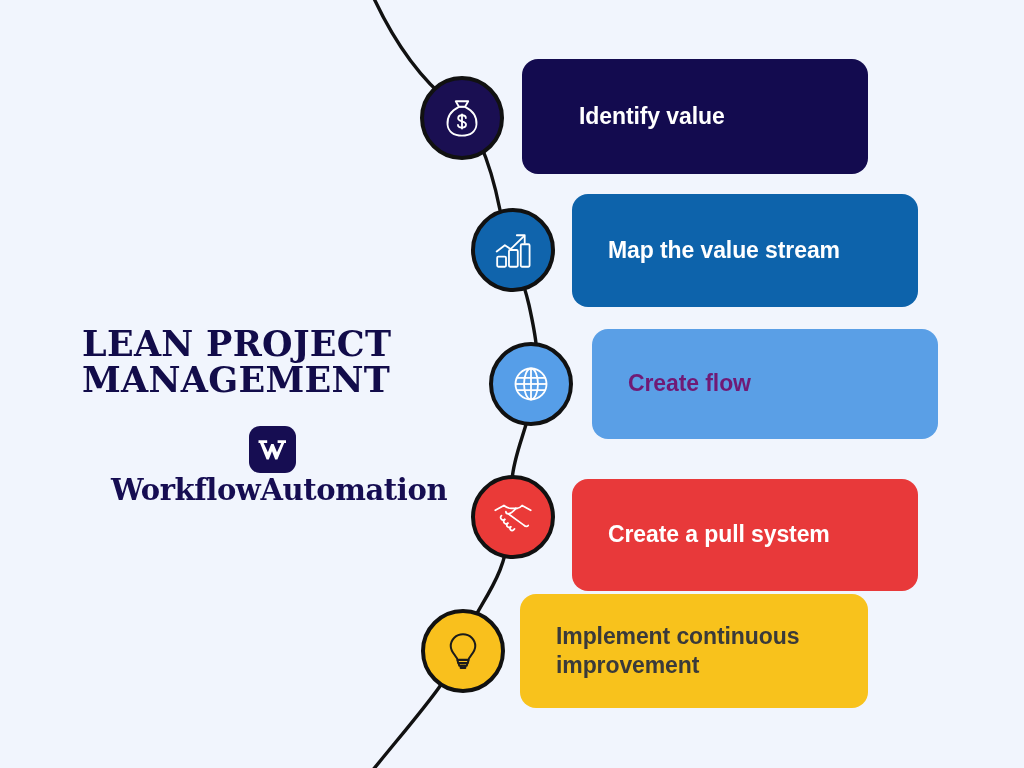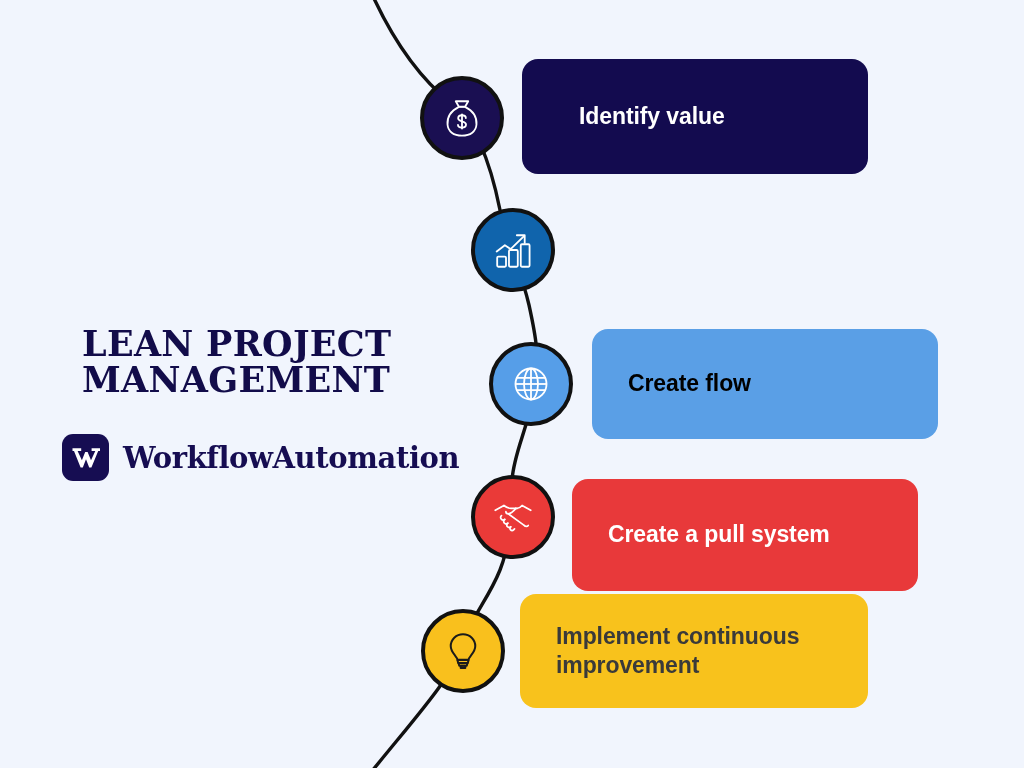--- a/index.html
+++ b/index.html
@@ -46,22 +46,23 @@
     font-size: 35px;
     line-height: 1.03em;
     letter-spacing: 0.3px;
     text-transform: uppercase;
     margin: 0 0 0 20px;
     width: 310px;
   }
   #brand-row {
     display: flex;
     align-items: center;
-    margin-top: 36px;
+    margin-top: 28px;
     margin-left: 0px;
+    flex-direction: column;
   }
   #brand-logo {
     width: 47px;
     height: 47px;
     border-radius: 11px;
     background: #160d52;
     flex: 0 0 auto;
     display: flex;
     align-items: center;
     justify-content: center;
@@ -145,34 +146,37 @@
     <svg width="46" height="46" viewBox="0 0 48 48" aria-hidden="true">
       <g fill="none" stroke="#ffffff" stroke-width="1.9" stroke-linejoin="round" stroke-linecap="round">
         <path d="M17.5 6.5 L30.5 6.5 L27.2 12.2 L20.8 12.2 Z"></path>
         <path d="M20.8 12.4 C12.5 16.5, 8.4 23.5, 8.9 30.8 C9.4 38.0, 15.2 42.4, 24 42.4 C32.8 42.4, 38.6 38.0, 39.1 30.8 C39.6 23.5, 35.5 16.5, 27.2 12.4 Z"></path>
         <path d="M24 20.2 L24 35.0"></path>
         <path d="M28.0 24.0 C28.0 22.1, 26.1 21.1, 24.0 21.1 C21.9 21.1, 20.0 22.1, 20.0 24.2 C20.0 26.3, 22.2 26.9, 24.0 27.4 C25.8 27.9, 28.2 28.6, 28.2 30.9 C28.2 33.0, 26.2 34.1, 24.0 34.1 C21.8 34.1, 19.8 33.0, 19.8 31.1"></path>
       </g>
     </svg>
   </div>
 
+  <div class="step-card" id="card-2" style="left: 572px; top: 194px; width: 346px; height: 113px; background: rgb(13, 99, 171);">
+    <p class="step-label" style="color: rgb(255, 255, 255);">Map the value stream</p>
+  </div>
   <div class="step-node" id="node-2" style="left: 471px; top: 208px; width: 84px; height: 84px; background: rgb(16, 100, 172);">
     <svg width="46" height="46" viewBox="0 0 48 48" aria-hidden="true">
       <g fill="none" stroke="#ffffff" stroke-width="1.9" stroke-linejoin="round" stroke-linecap="round">
         <rect x="7.5" y="31.0" width="9.2" height="10.5" rx="1.2"></rect>
         <rect x="19.8" y="24.0" width="9.2" height="17.5" rx="1.2"></rect>
         <rect x="32.1" y="18.0" width="9.2" height="23.5" rx="1.2"></rect>
         <path d="M7.0 25.5 L15.5 19.0 L21.5 23.0 L35.5 9.5"></path>
         <path d="M28.0 8.6 L36.2 8.6 L36.2 16.6"></path>
       </g>
     </svg>
   </div>
 
   <div class="step-card" id="card-3" style="left: 592px; top: 329px; width: 346px; height: 110px; background: rgb(90, 159, 230);">
-    <p class="step-label" style="color: #000000; text-align: right;">Create flow</p>
+    <p class="step-label" style="color: #701a75; text-align: right;">Create flow</p>
   </div>
   <div class="step-node" id="node-3" style="left: 489px; top: 342px; width: 84px; height: 84px; background: rgb(86, 158, 232);">
     <svg width="46" height="46" viewBox="0 0 48 48" aria-hidden="true">
       <g fill="none" stroke="#ffffff" stroke-width="1.9">
         <circle cx="24" cy="24" r="16.2"></circle>
         <ellipse cx="24" cy="24" rx="7.3" ry="16.2"></ellipse>
         <path d="M24 7.8 L24 40.2"></path>
         <path d="M8.4 17.6 L39.6 17.6"></path>
         <path d="M7.8 24 L40.2 24"></path>
         <path d="M8.4 30.4 L39.6 30.4"></path>

